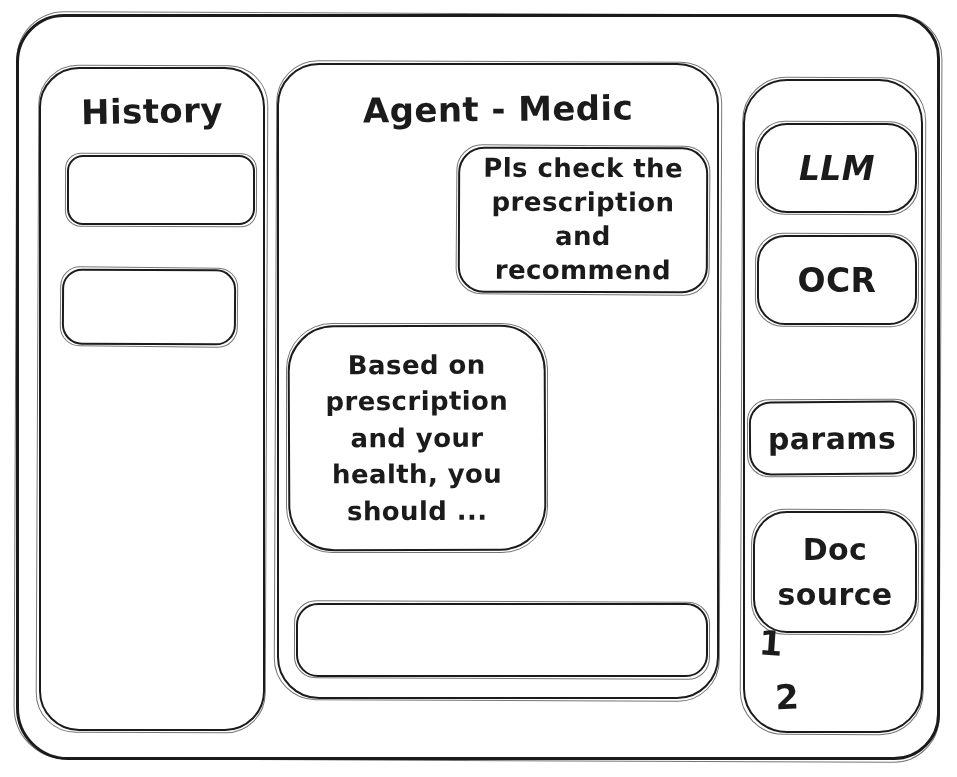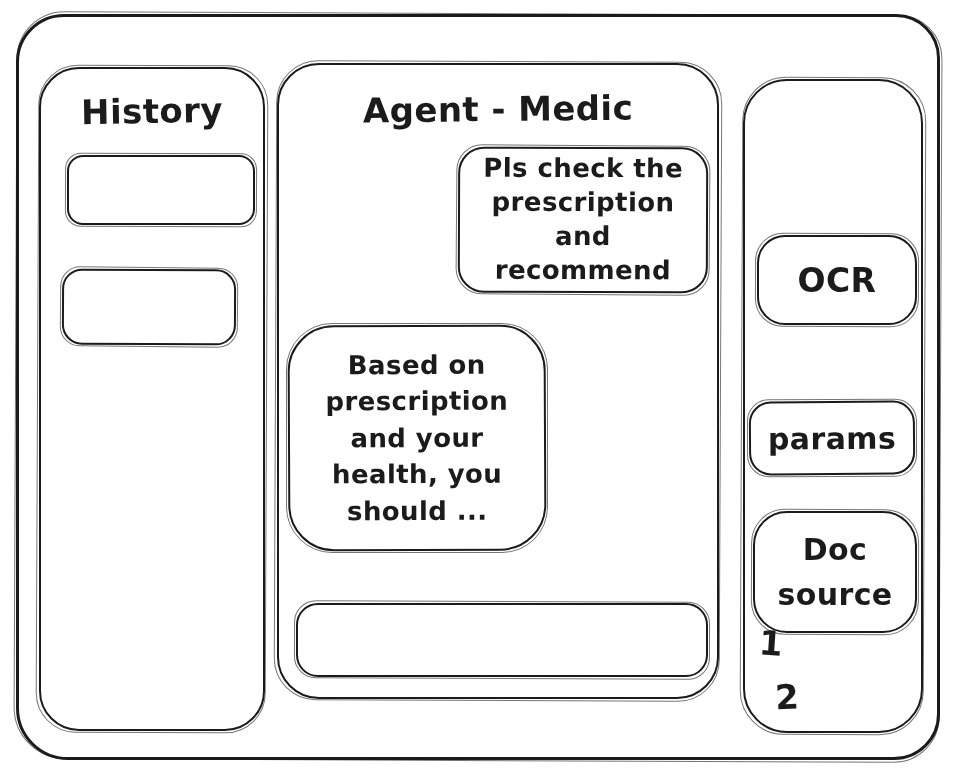--- a/index.html
+++ b/index.html
@@ -163,20 +163,21 @@
       <div class="bubble agent-bubble sketch">
         <span class="hand">Based on prescription and your health, you should ...</span>
       </div>
 
       <div class="input-wrap sketch">
         <input type="text" placeholder="" style="">
       </div>
     </main>
 
     <aside class="tools-panel sketch">
+      <button class="tool-btn btn-llm sketch hand">LLM</button>
       <button class="tool-btn btn-ocr sketch hand">OCR</button>
       <button class="tool-btn btn-params sketch hand">params</button>
       <button class="tool-btn btn-doc-source sketch hand">Doc source</button>
       <span class="hand annotation annotation-1">1</span>
       <span class="hand annotation annotation-2">2</span>
     </aside>
 
   </div>
 </div>
 

